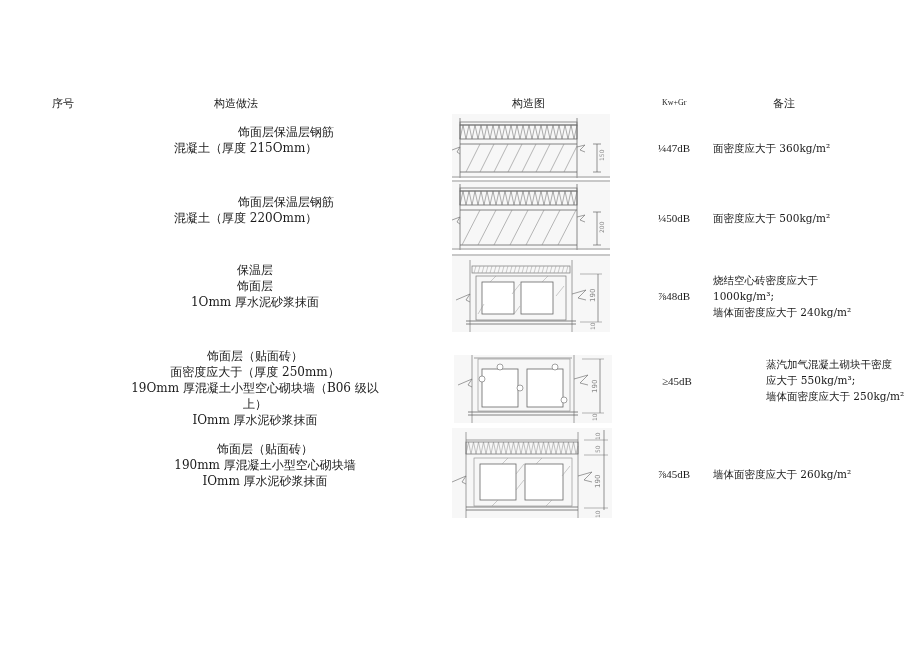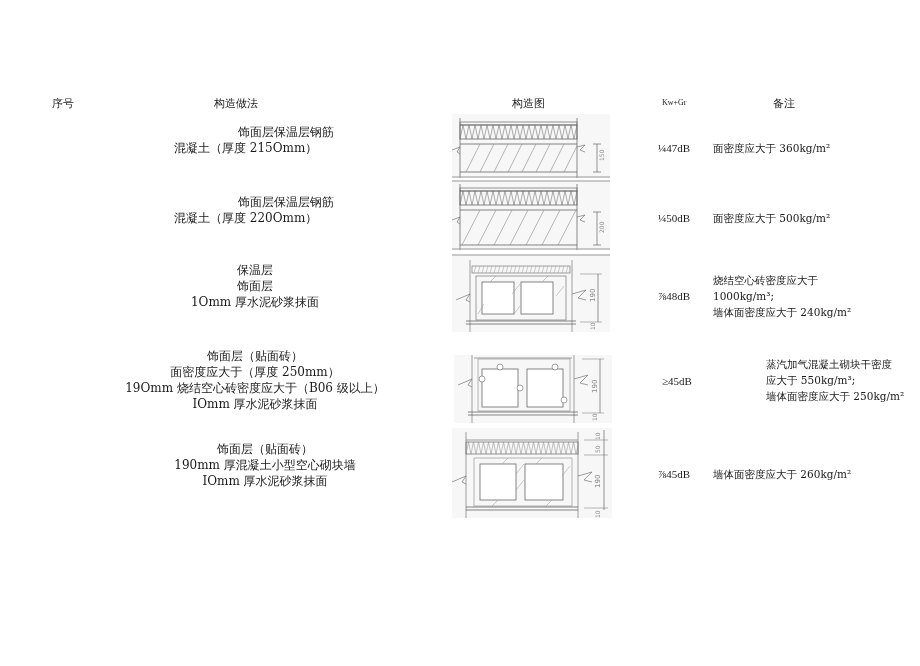--- a/index.html
+++ b/index.html
@@ -159,21 +159,21 @@
 <div class="abs db" style="left:658px; top:290px;">⅞48dB</div>
 <div class="abs note" style="left:713px; top:272px;">
   <div>烧结空心砖密度应大于</div>
   <div>1000kg/m³;</div>
   <div>墙体面密度应大于 240kg/m²</div>
 </div>
 
 <div class="abs method" style="left:120px; top:348px; width:270px;">
   <div>饰面层（贴面砖）</div>
   <div>面密度应大于（厚度 250mm）</div>
-  <div>19Omm 烧结空心砖密度应大于（B06 级以上）</div>
+  <div>19Omm 厚混凝土小型空心砌块墙（B06 级以上）</div>
   <div>IOmm 厚水泥砂浆抹面</div>
 </div>
 <div class="abs drawing" style="left:454px; top:355px; width:158px; height:68px;">
   <svg width="158" height="68" viewBox="0 0 158 68">
     <line x1="18" y1="0" x2="18" y2="68" stroke="#888" stroke-width="0.8"></line>
     <line x1="120" y1="0" x2="120" y2="68" stroke="#888" stroke-width="0.8"></line>
     <line x1="20" y1="3" x2="118" y2="3" stroke="#777" stroke-width="0.7"></line>
     <rect x="24" y="4" width="92" height="52" fill="none" stroke="#888" stroke-width="0.6"></rect>
     <rect x="28" y="14" width="36" height="38" fill="#fff" stroke="#666" stroke-width="0.8"></rect>
     <rect x="73" y="14" width="36" height="38" fill="#fff" stroke="#666" stroke-width="0.8"></rect>

